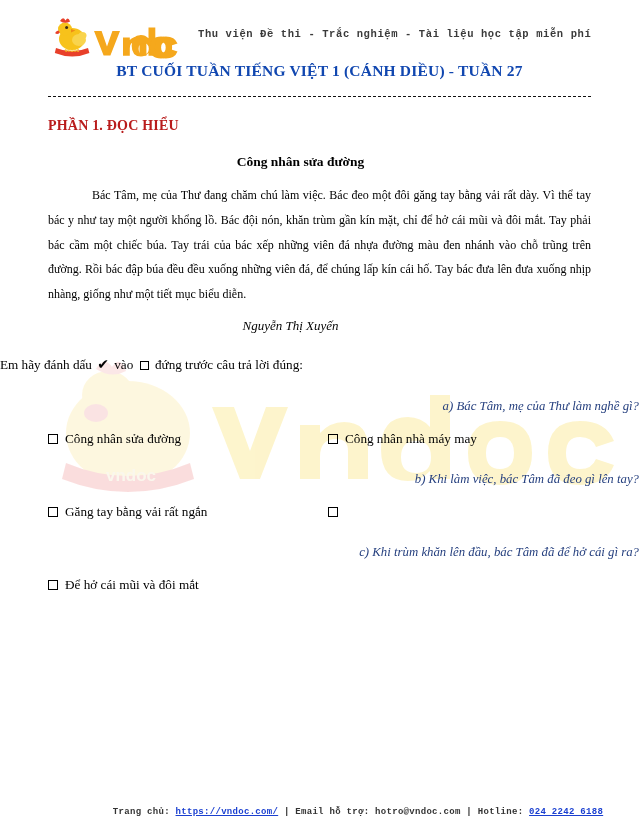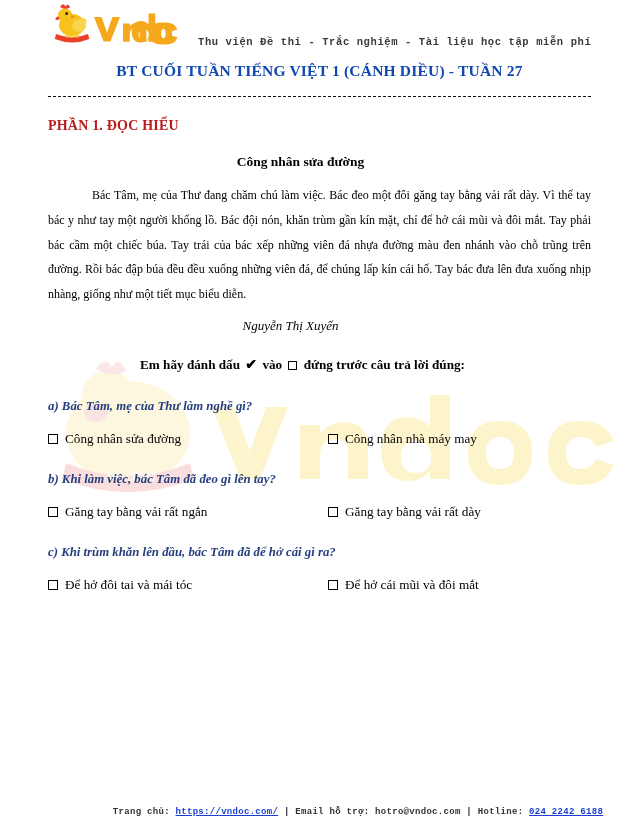--- a/index.html
+++ b/index.html
@@ -32,21 +32,21 @@
     height: 150px;
     z-index: 0;
     pointer-events: none;
   }
 
   
   .header-row {
     position: relative;
     z-index: 2;
     display: flex;
-    align-items: flex-end;
+    align-items: flex-start;
     padding: 18px 14px 0 48px;
     height: 48px;
     box-sizing: border-box;
   }
   .logo {
     display: flex;
     align-items: center;
     flex: 0 0 auto;
     width: 140px;
     height: 44px;
@@ -125,48 +125,49 @@
     z-index: 2;
     text-align: center;
     font-style: italic;
     font-size: 13px;
     margin: 11px 58px 0 0;
   }
 
   .instruction {
     position: relative;
     z-index: 2;
-    text-align: center;
+    text-align: left;
     font-size: 13.2px;
-    font-weight: bold;
+    font-weight: normal;
     margin-top: 22px;
     padding-right: 34px;
   }
   .instruction .tick {
     font-size: 14px;
     padding: 0 2px;
   }
   .inline-box {
     display: inline-block;
     width: 9px;
     height: 9px;
     border: 1.5px solid #000;
     vertical-align: middle;
     margin: 0 3px 2px 3px;
     box-sizing: border-box;
   }
 
   .question {
     position: relative;
     z-index: 2;
-    margin: 0 0 0 48px;
+    margin: 0 0 0 20px;
     font-size: 12.8px;
     font-style: italic;
-    font-weight: bold;
+    font-weight: normal;
     color: #26407f;
+    text-align: right;
   }
   .q-a { margin-top: 26px; }
   .q-b { margin-top: 25px; }
   .q-c { margin-top: 25px; }
 
   .options {
     position: relative;
     z-index: 2;
     display: flex;
     margin: 17px 0 0 48px;
@@ -309,30 +310,25 @@
   </div>
 
   <div class="question q-b">b) Khi làm việc, bác Tâm đã đeo gì lên tay?</div>
   <div class="options">
     <div class="option col1">
       <span class="box"></span>
       <span>Găng tay bằng vải rất ngắn</span>
     </div>
     <div class="option">
       <span class="box"></span>
-      <span>Găng tay bằng vải rất dày</span>
     </div>
   </div>
 
   <div class="question q-c">c) Khi trùm khăn lên đầu, bác Tâm đã để hở cái gì ra?</div>
   <div class="options">
-    <div class="option col1">
-      <span class="box"></span>
-      <span>Để hở đôi tai và mái tóc</span>
-    </div>
     <div class="option">
       <span class="box"></span>
       <span>Để hở cái mũi và đôi mắt</span>
     </div>
   </div>
 
   <div class="footer">
     <span>Trang chủ:</span>
     <span class="lnk">https://vndoc.com/</span>
     <span>|</span>

